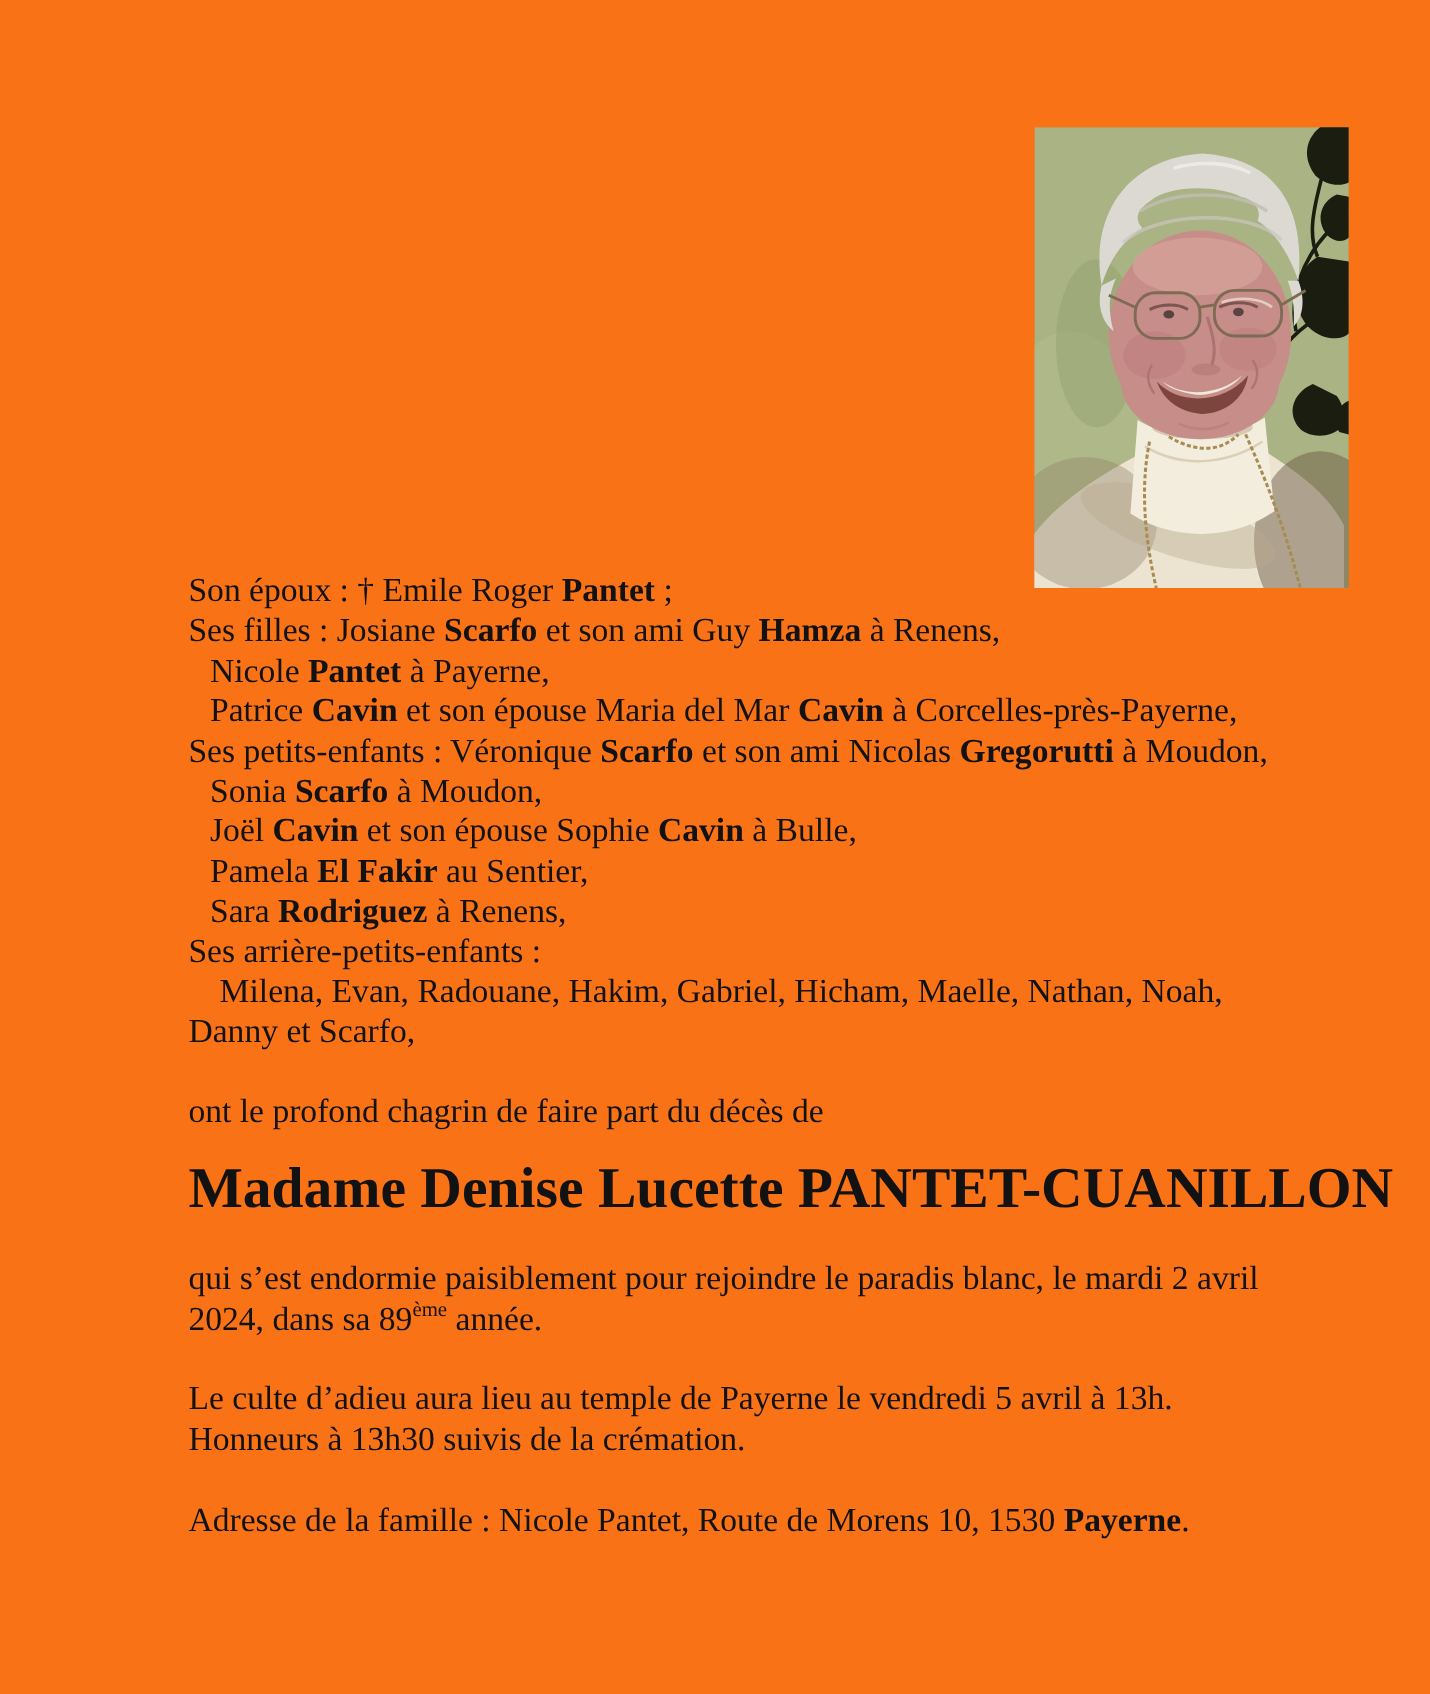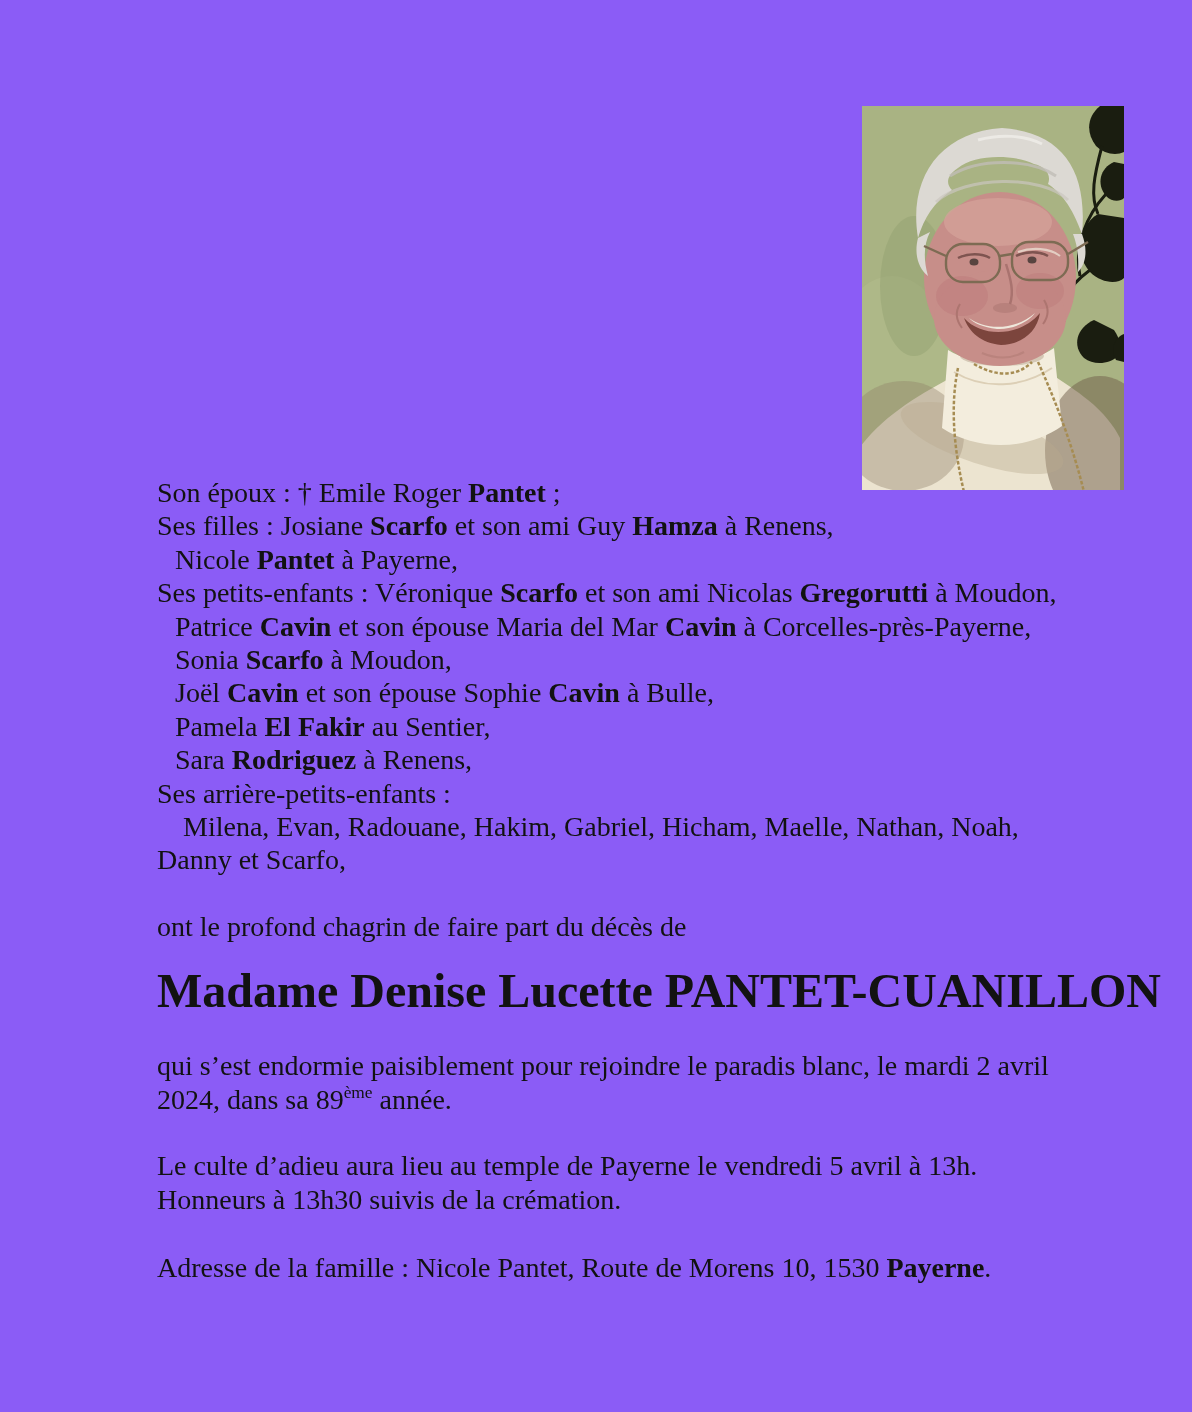--- a/index.html
+++ b/index.html
@@ -1,20 +1,20 @@
 <!DOCTYPE html>
 <html><head>
 <meta charset="utf-8">
 <style>
   html, body { margin: 0; padding: 0; background: #ffffff; }
   .page {
     position: relative;
     width: 1192px;
     height: 1412px;
-    background: #8b5cf6;
+    background: #f97316;
     font-family: "Liberation Serif", "DejaVu Serif", serif;
     color: #121212;
     overflow: hidden;
   }
   .photo {
     position: absolute;
     left: 862px;
     top: 106px;
     width: 262px;
     height: 384px;
@@ -127,22 +127,22 @@
       <path d="M156,146 C170,141 188,142 198,150" stroke="#e8d8cd" stroke-width="2.2" opacity="0.85" fill="none"></path>
     </svg>
   </div>
 
   <div class="content">
 
     <div>
       <div class="line">Son époux : † Emile Roger <b>Pantet</b> ;</div>
       <div class="line">Ses filles : Josiane <b>Scarfo</b> et son ami Guy <b>Hamza</b> à Renens,</div>
       <div class="line ind1">Nicole <b>Pantet</b> à Payerne,</div>
+      <div class="line ind1">Patrice <b>Cavin</b> et son épouse Maria del Mar <b>Cavin</b> à Corcelles-près-Payerne,</div>
       <div class="line">Ses petits-enfants : Véronique <b>Scarfo</b> et son ami Nicolas <b>Gregorutti</b> à Moudon,</div>
-      <div class="line ind1">Patrice <b>Cavin</b> et son épouse Maria del Mar <b>Cavin</b> à Corcelles-près-Payerne,</div>
       <div class="line ind1">Sonia <b>Scarfo</b> à Moudon,</div>
       <div class="line ind1">Joël <b>Cavin</b> et son épouse Sophie <b>Cavin</b> à Bulle,</div>
       <div class="line ind1">Pamela <b>El Fakir</b> au Sentier,</div>
       <div class="line ind1">Sara <b>Rodriguez</b> à Renens,</div>
       <div class="line">Ses arrière-petits-enfants :</div>
       <div class="line ind2">Milena, Evan, Radouane, Hakim, Gabriel, Hicham, Maelle, Nathan, Noah,</div>
       <div class="line">Danny et Scarfo,</div>
     </div>
 
     <div class="line intro-par">ont le profond chagrin de faire part du décès de</div>

